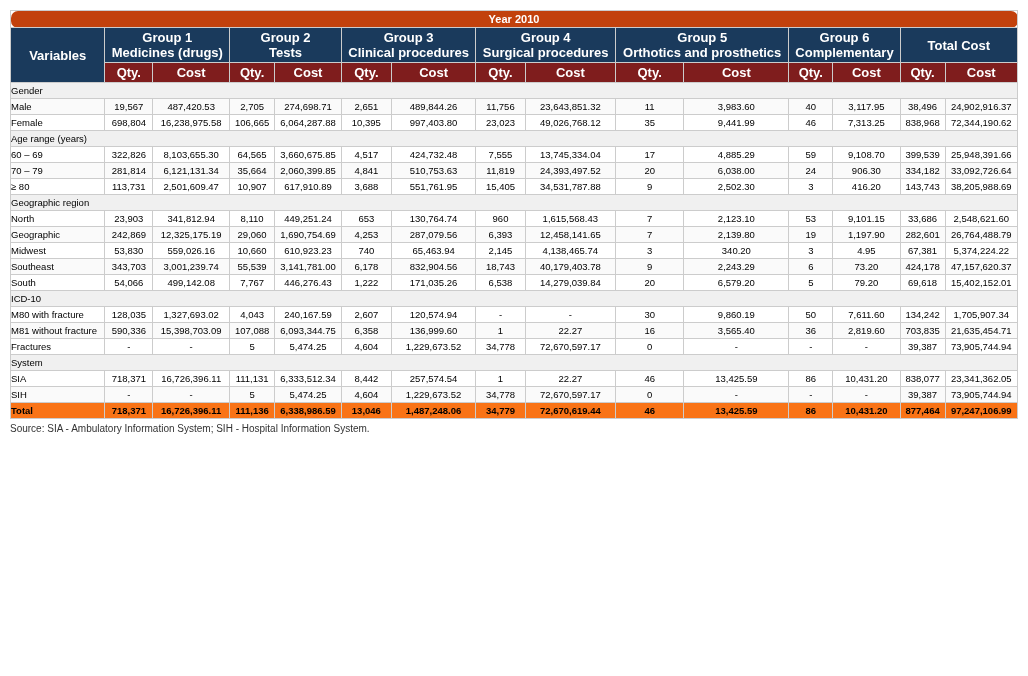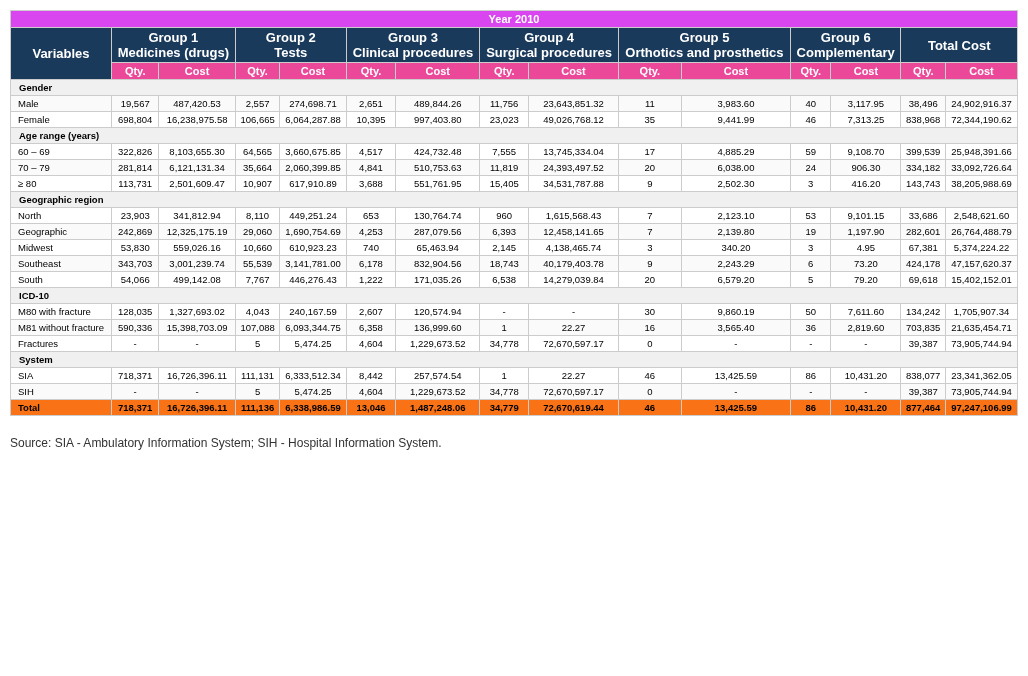--- a/index.html
+++ b/index.html
@@ -14,57 +14,58 @@
       width: 100%;
       font-size: 9.5px;
     }
     th, td {
       border: 1px solid #ccc;
       padding: 2px 4px;
       text-align: center;
       white-space: nowrap;
     }
     .header-year {
-      background-color: #d946ef;
+      background-color: #c2410c;
       color: white;
       font-weight: bold;
       font-size: 11px;
+      border-radius: 7px;
     }
     .header-group {
       background-color: #1a3a5c;
       color: white;
       font-weight: bold;
       font-size: 13px;
     }
     .header-subgroup {
-      background-color: #ec4899;
+      background-color: #7f1d1d;
       color: white;
-      font-size: 11px;
+      font-size: 13px;
     }
     .section-header {
       background-color: #f0f0f0;
-      font-weight: bold;
+      font-weight: normal;
       text-align: left;
-      padding-left: 8px;
+      padding-left: 0;
     }
     .total-row {
       font-weight: bold;
       background-color: #f97316;
     }
     tr:nth-child(even) td:not(.section-header) {
       background-color: #fafafa;
     }
     .var-col {
       text-align: left;
-      padding-left: 7px;
+      padding-left: 0;
     }
     .footer-note {
-      font-size: 12px;
+      font-size: 10px;
       color: #333;
-      margin-top: 20px;
+      margin-top: 4px;
     }
   </style>
 </head>
 <body>
 
 <table>
   <thead>
     <tr>
       <th class="header-year" colspan="15">Year 2010</th>
     </tr>
@@ -96,21 +97,21 @@
     </tr>
   </thead>
   <tbody id="table-body">
   <tr>
         <td colspan="15" class="section-header">Gender</td>
       </tr>
       <tr>
         <td class="var-col">Male</td>
         <td>19,567</td>
         <td>487,420.53</td>
-        <td>2,557</td>
+        <td>2,705</td>
         <td>274,698.71</td>
         <td>2,651</td>
         <td>489,844.26</td>
         <td>11,756</td>
         <td>23,643,851.32</td>
         <td>11</td>
         <td>3,983.60</td>
         <td>40</td>
         <td>3,117.95</td>
         <td>38,496</td>

